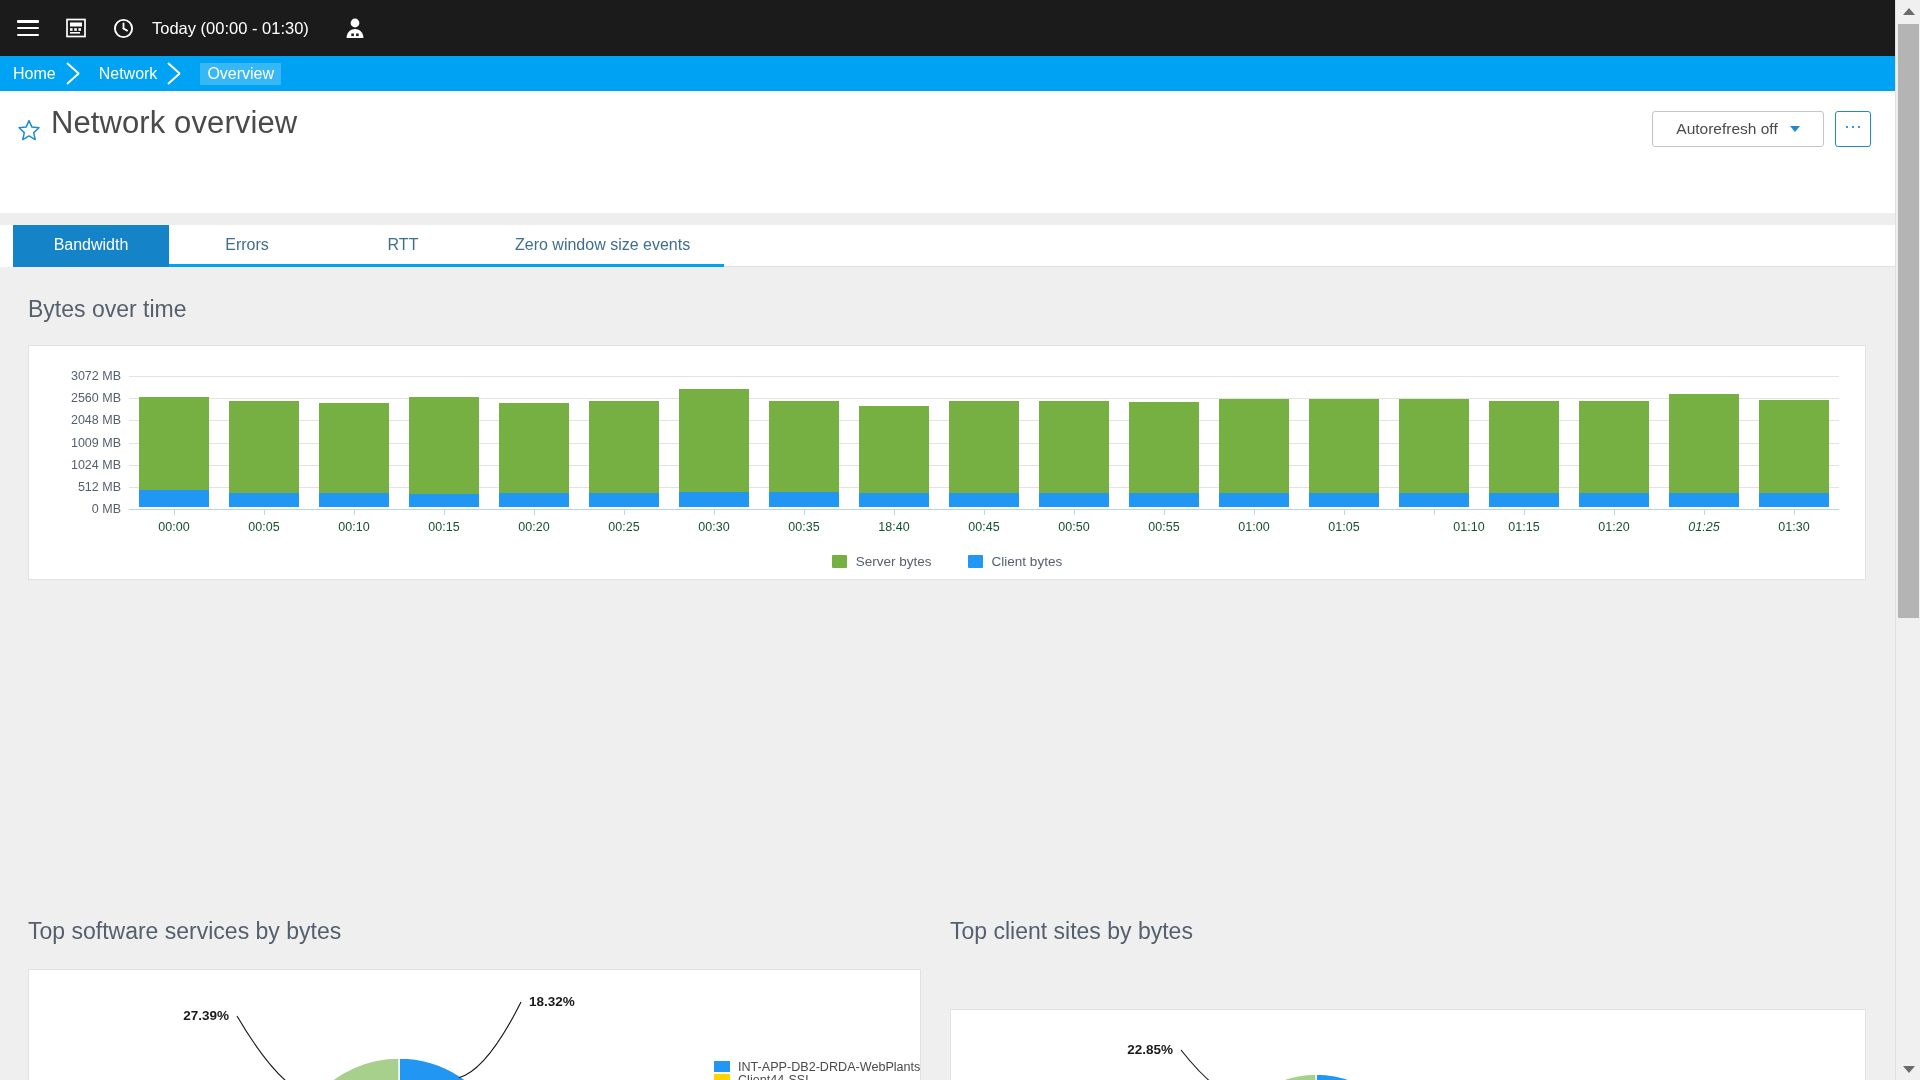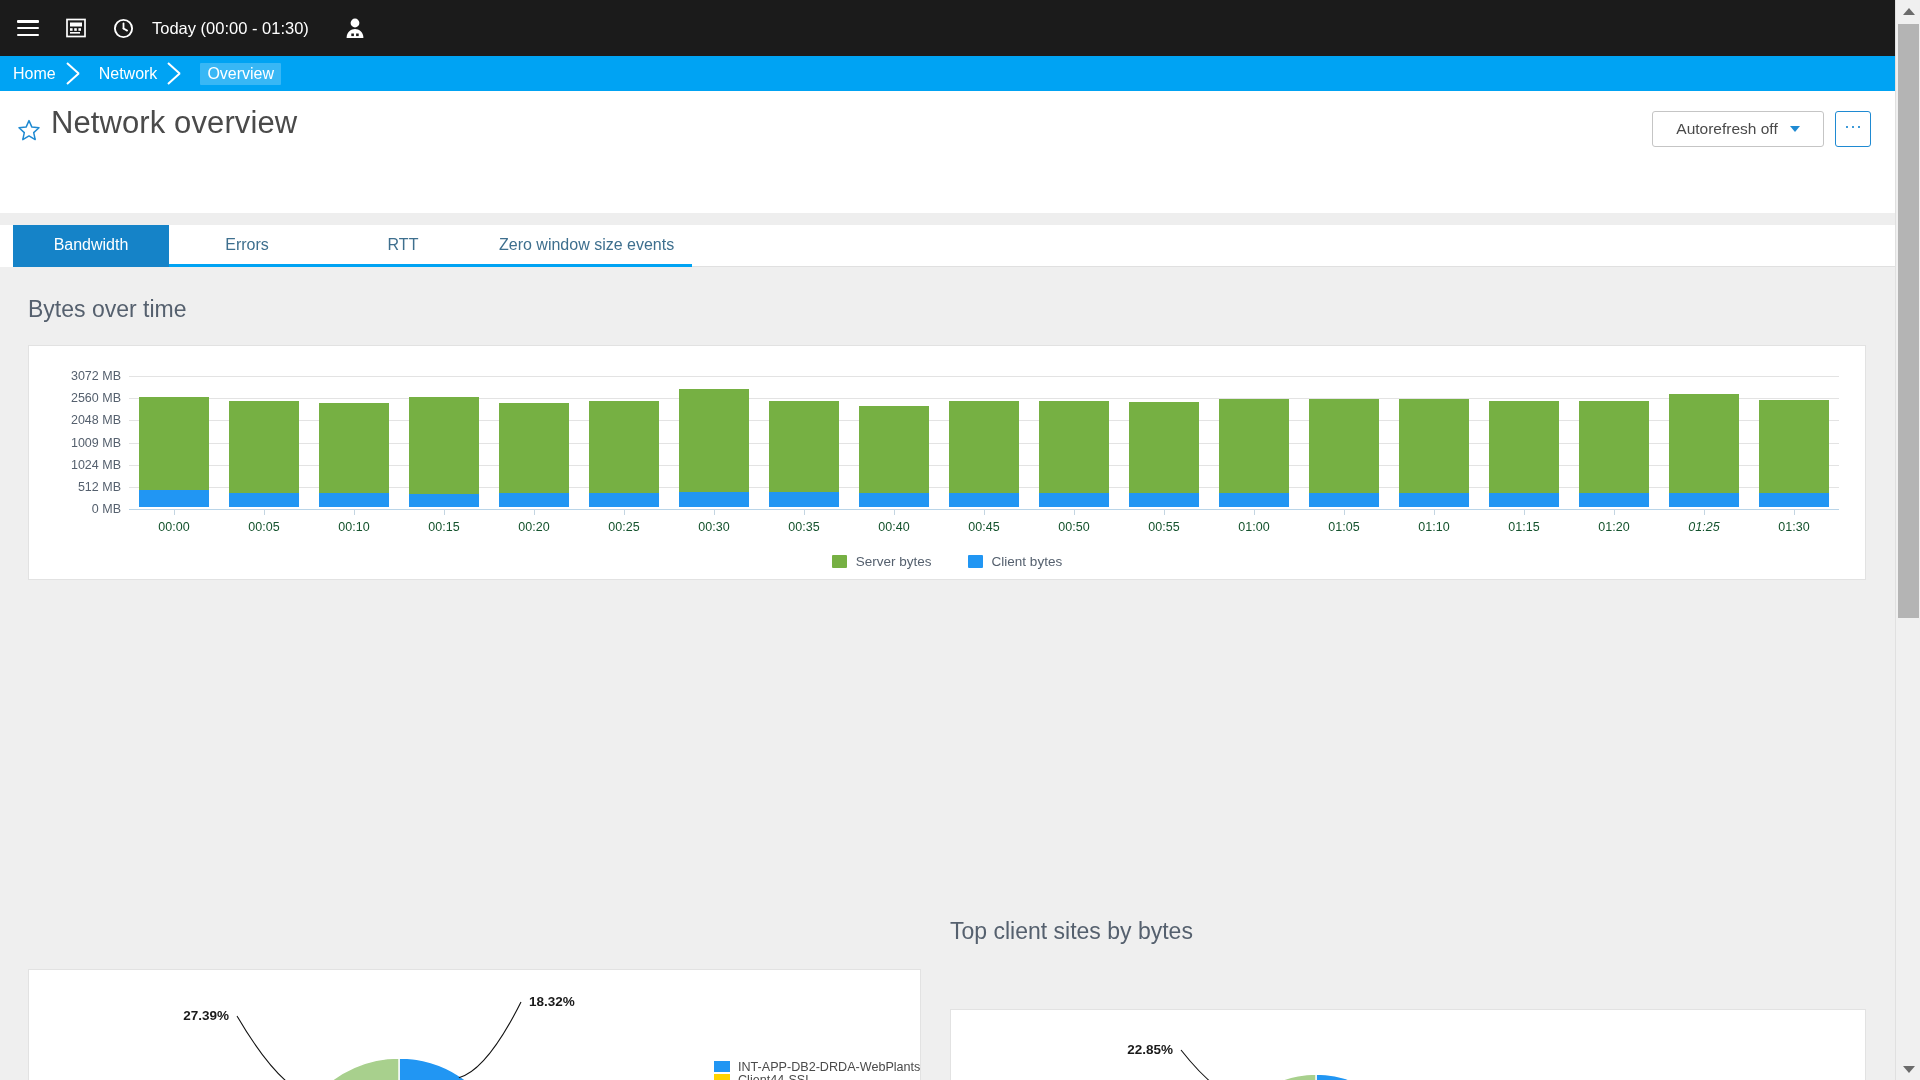--- a/index.html
+++ b/index.html
@@ -117,21 +117,21 @@
     position: absolute; top: 225px; left: 0;
     width: 1895px; height: 42px;
     background: #ffffff;
     display: flex; align-items: stretch;
     padding-left: 13px;
   }
   .tab {
     min-width: 156px; display: flex; align-items: center; justify-content: center;
     font-size: 16px; color: #3e6f8e; cursor: pointer;
     border-bottom: 3px solid #00a3f3;
-    padding: 0 18px;
+    padding: 0 34px;
   }
   .tab.active { background: #1583c8; color: #ffffff; border-bottom: 3px solid #1583c8; }
   .tabs-filler { flex: 1; border-bottom: 1px solid #e0e0e0; }
 
   
   .content {
     position: absolute; top: 267px; left: 0;
     width: 1895px; height: 813px;
     background: #efefef;
   }
@@ -356,21 +356,21 @@
           <div class="bar-server" style="height: 100%; background: rgb(118, 176, 67);"></div>
           <div class="bar-client" style="height: 14.053%; background: rgb(33, 150, 243);"></div>
         </div>
         <div class="xtick" style="left: 775px; top: 164px;"></div>
         <div class="xlabel" style="left: 775px; top: 174px;">00:35</div>
         <div class="bar-group" style="left: 829.9px; width: 70.2px; bottom: 72px; height: 100.876px;">
           <div class="bar-server" style="height: 100%; background: rgb(118, 176, 67);"></div>
           <div class="bar-client" style="height: 13.7339%; background: rgb(33, 150, 243);"></div>
         </div>
         <div class="xtick" style="left: 865px; top: 164px;"></div>
-        <div class="xlabel" style="left: 865px; top: 174px;">00:40</div>
+        <div class="xlabel" style="left: 865px; top: 174px;">18:40</div>
         <div class="bar-group" style="left: 919.9px; width: 70.2px; bottom: 72px; height: 106.071px;">
           <div class="bar-server" style="height: 100%; background: rgb(118, 176, 67);"></div>
           <div class="bar-client" style="height: 13.4694%; background: rgb(33, 150, 243);"></div>
         </div>
         <div class="xtick" style="left: 955px; top: 164px;"></div>
         <div class="xlabel" style="left: 955px; top: 174px;">00:45</div>
         <div class="bar-group" style="left: 1009.9px; width: 70.2px; bottom: 72px; height: 106.071px;">
           <div class="bar-server" style="height: 100%; background: rgb(118, 176, 67);"></div>
           <div class="bar-client" style="height: 13.4694%; background: rgb(33, 150, 243);"></div>
         </div>
@@ -392,21 +392,21 @@
           <div class="bar-server" style="height: 100%; background: rgb(118, 176, 67);"></div>
           <div class="bar-client" style="height: 13%; background: rgb(33, 150, 243);"></div>
         </div>
         <div class="xtick" style="left: 1315px; top: 164px;"></div>
         <div class="xlabel" style="left: 1315px; top: 174px; text-align: right;">01:05</div>
         <div class="bar-group" style="left: 1369.9px; width: 70.2px; bottom: 72px; height: 108.019px;">
           <div class="bar-server" style="height: 100%; background: rgb(118, 176, 67);"></div>
           <div class="bar-client" style="height: 13.2265%; background: rgb(33, 150, 243);"></div>
         </div>
         <div class="xtick" style="left: 1405px; top: 164px;"></div>
-        <div class="xlabel" style="left: 1405px; top: 174px;">01:10</div>
+        <div class="xlabel" style="left: 1440px; top: 174px;">01:10</div>
         <div class="bar-group" style="left: 1459.9px; width: 70.2px; bottom: 72px; height: 105.854px;">
           <div class="bar-server" style="height: 100%; background: rgb(118, 176, 67);"></div>
           <div class="bar-client" style="height: 13.0879%; background: rgb(33, 150, 243);"></div>
         </div>
         <div class="xtick" style="left: 1495px; top: 164px;"></div>
         <div class="xlabel" style="left: 1495px; top: 174px;">01:15</div>
         <div class="bar-group" style="left: 1549.9px; width: 70.2px; bottom: 72px; height: 106.287px;">
           <div class="bar-server" style="height: 100%; background: rgb(118, 176, 67);"></div>
           <div class="bar-client" style="height: 13.2383%; background: rgb(33, 150, 243);"></div>
         </div>
@@ -430,20 +430,21 @@
             <span>Server bytes</span>
           </div>
           <div class="li">
             <span class="swatch" style="background: rgb(33, 150, 243);"></span>
             <span>Client bytes</span>
           </div>
         </div>
       </div>
   </div>
 
+  <div class="section-title" id="tsb-title">Top software services by bytes</div>
 
   <div class="section-title" id="tcb-title">Top client sites by bytes</div>
 
 
   <div class="card" id="tsb-card">
       <svg width="893" height="380" style="position: absolute; left: 0px; top: 0px;">
         <path d="M 370 200 L 370 88 A 112 112 0 0 1 472.27889170335044 154.35979500556215 Z" fill="#2196f3" stroke="#ffffff" stroke-width="1.4"></path>
         <path d="M 370 200 L 472.27889170335044 154.35979500556215 A 112 112 0 0 1 479.09946894978543 225.32401774748232 Z" fill="#ffd400" stroke="#ffffff" stroke-width="1.4"></path>
         <path d="M 370 200 L 479.09946894978543 225.32401774748232 A 112 112 0 0 1 450.86960997076574 277.4861676893123 Z" fill="#ff9800" stroke="#ffffff" stroke-width="1.4"></path>
         <path d="M 370 200 L 450.86960997076574 277.4861676893123 A 112 112 0 0 1 409.85237224759425 304.6699021984791 Z" fill="#e23b34" stroke="#ffffff" stroke-width="1.4"></path>

